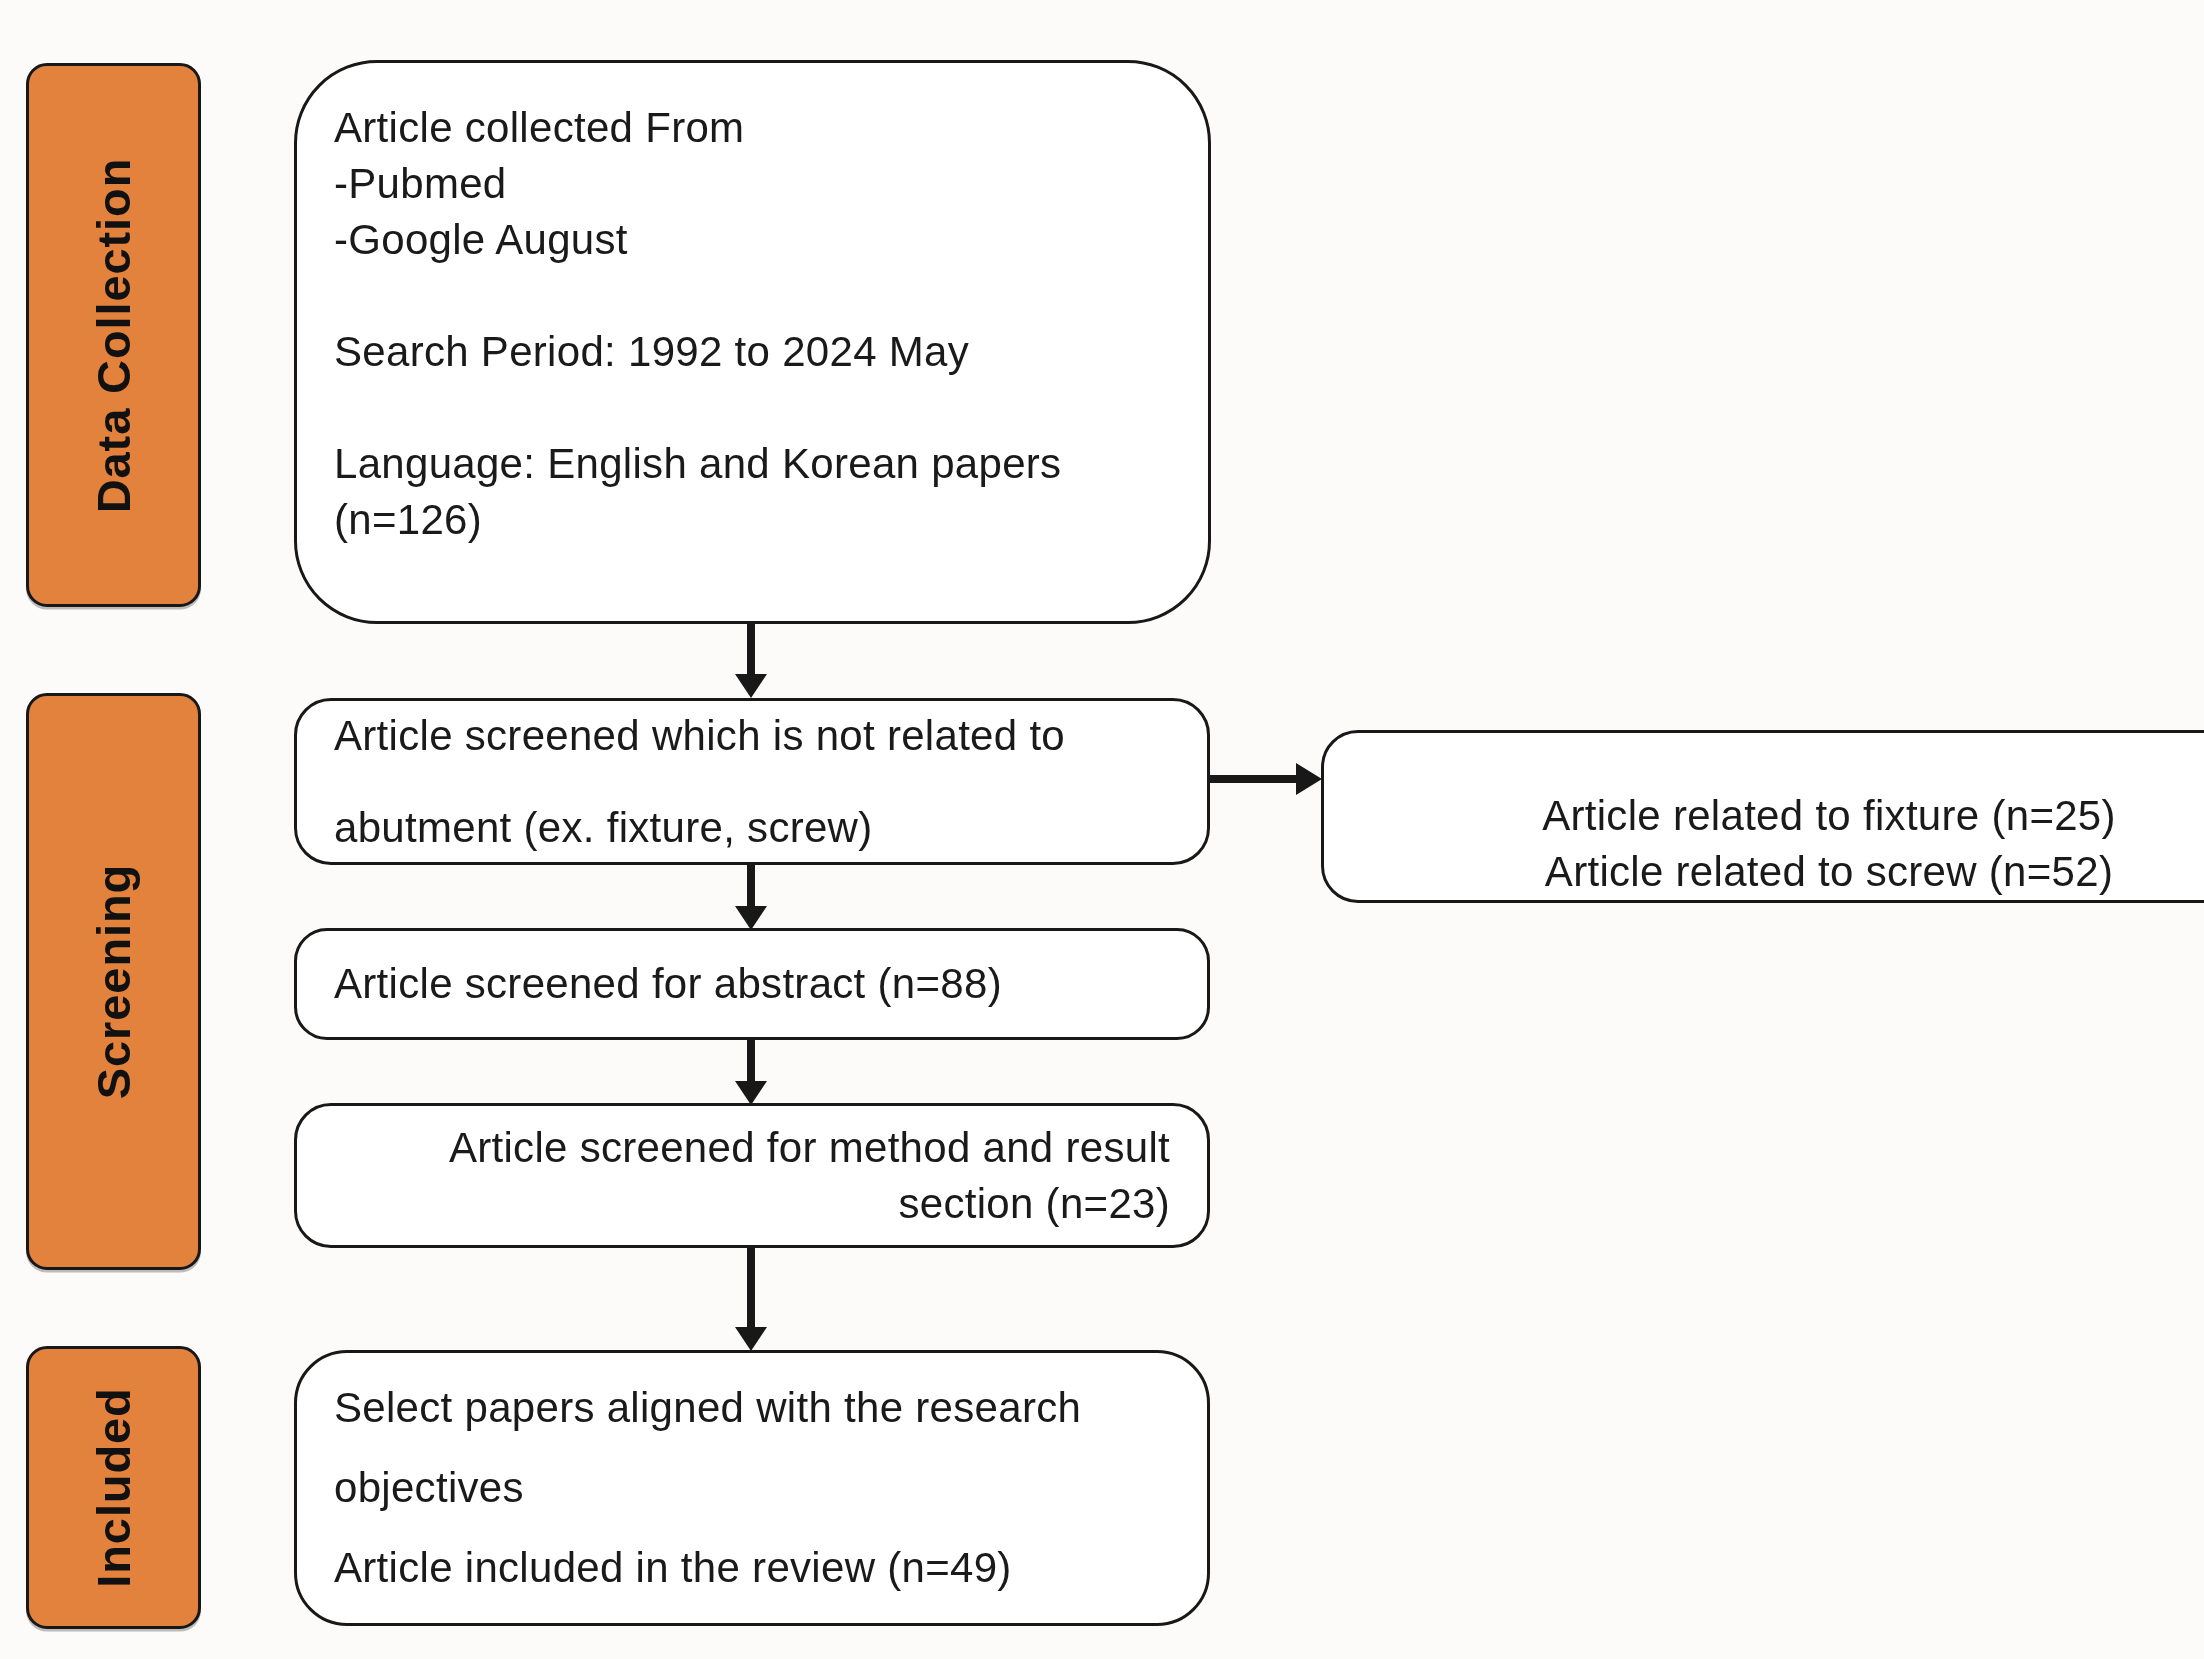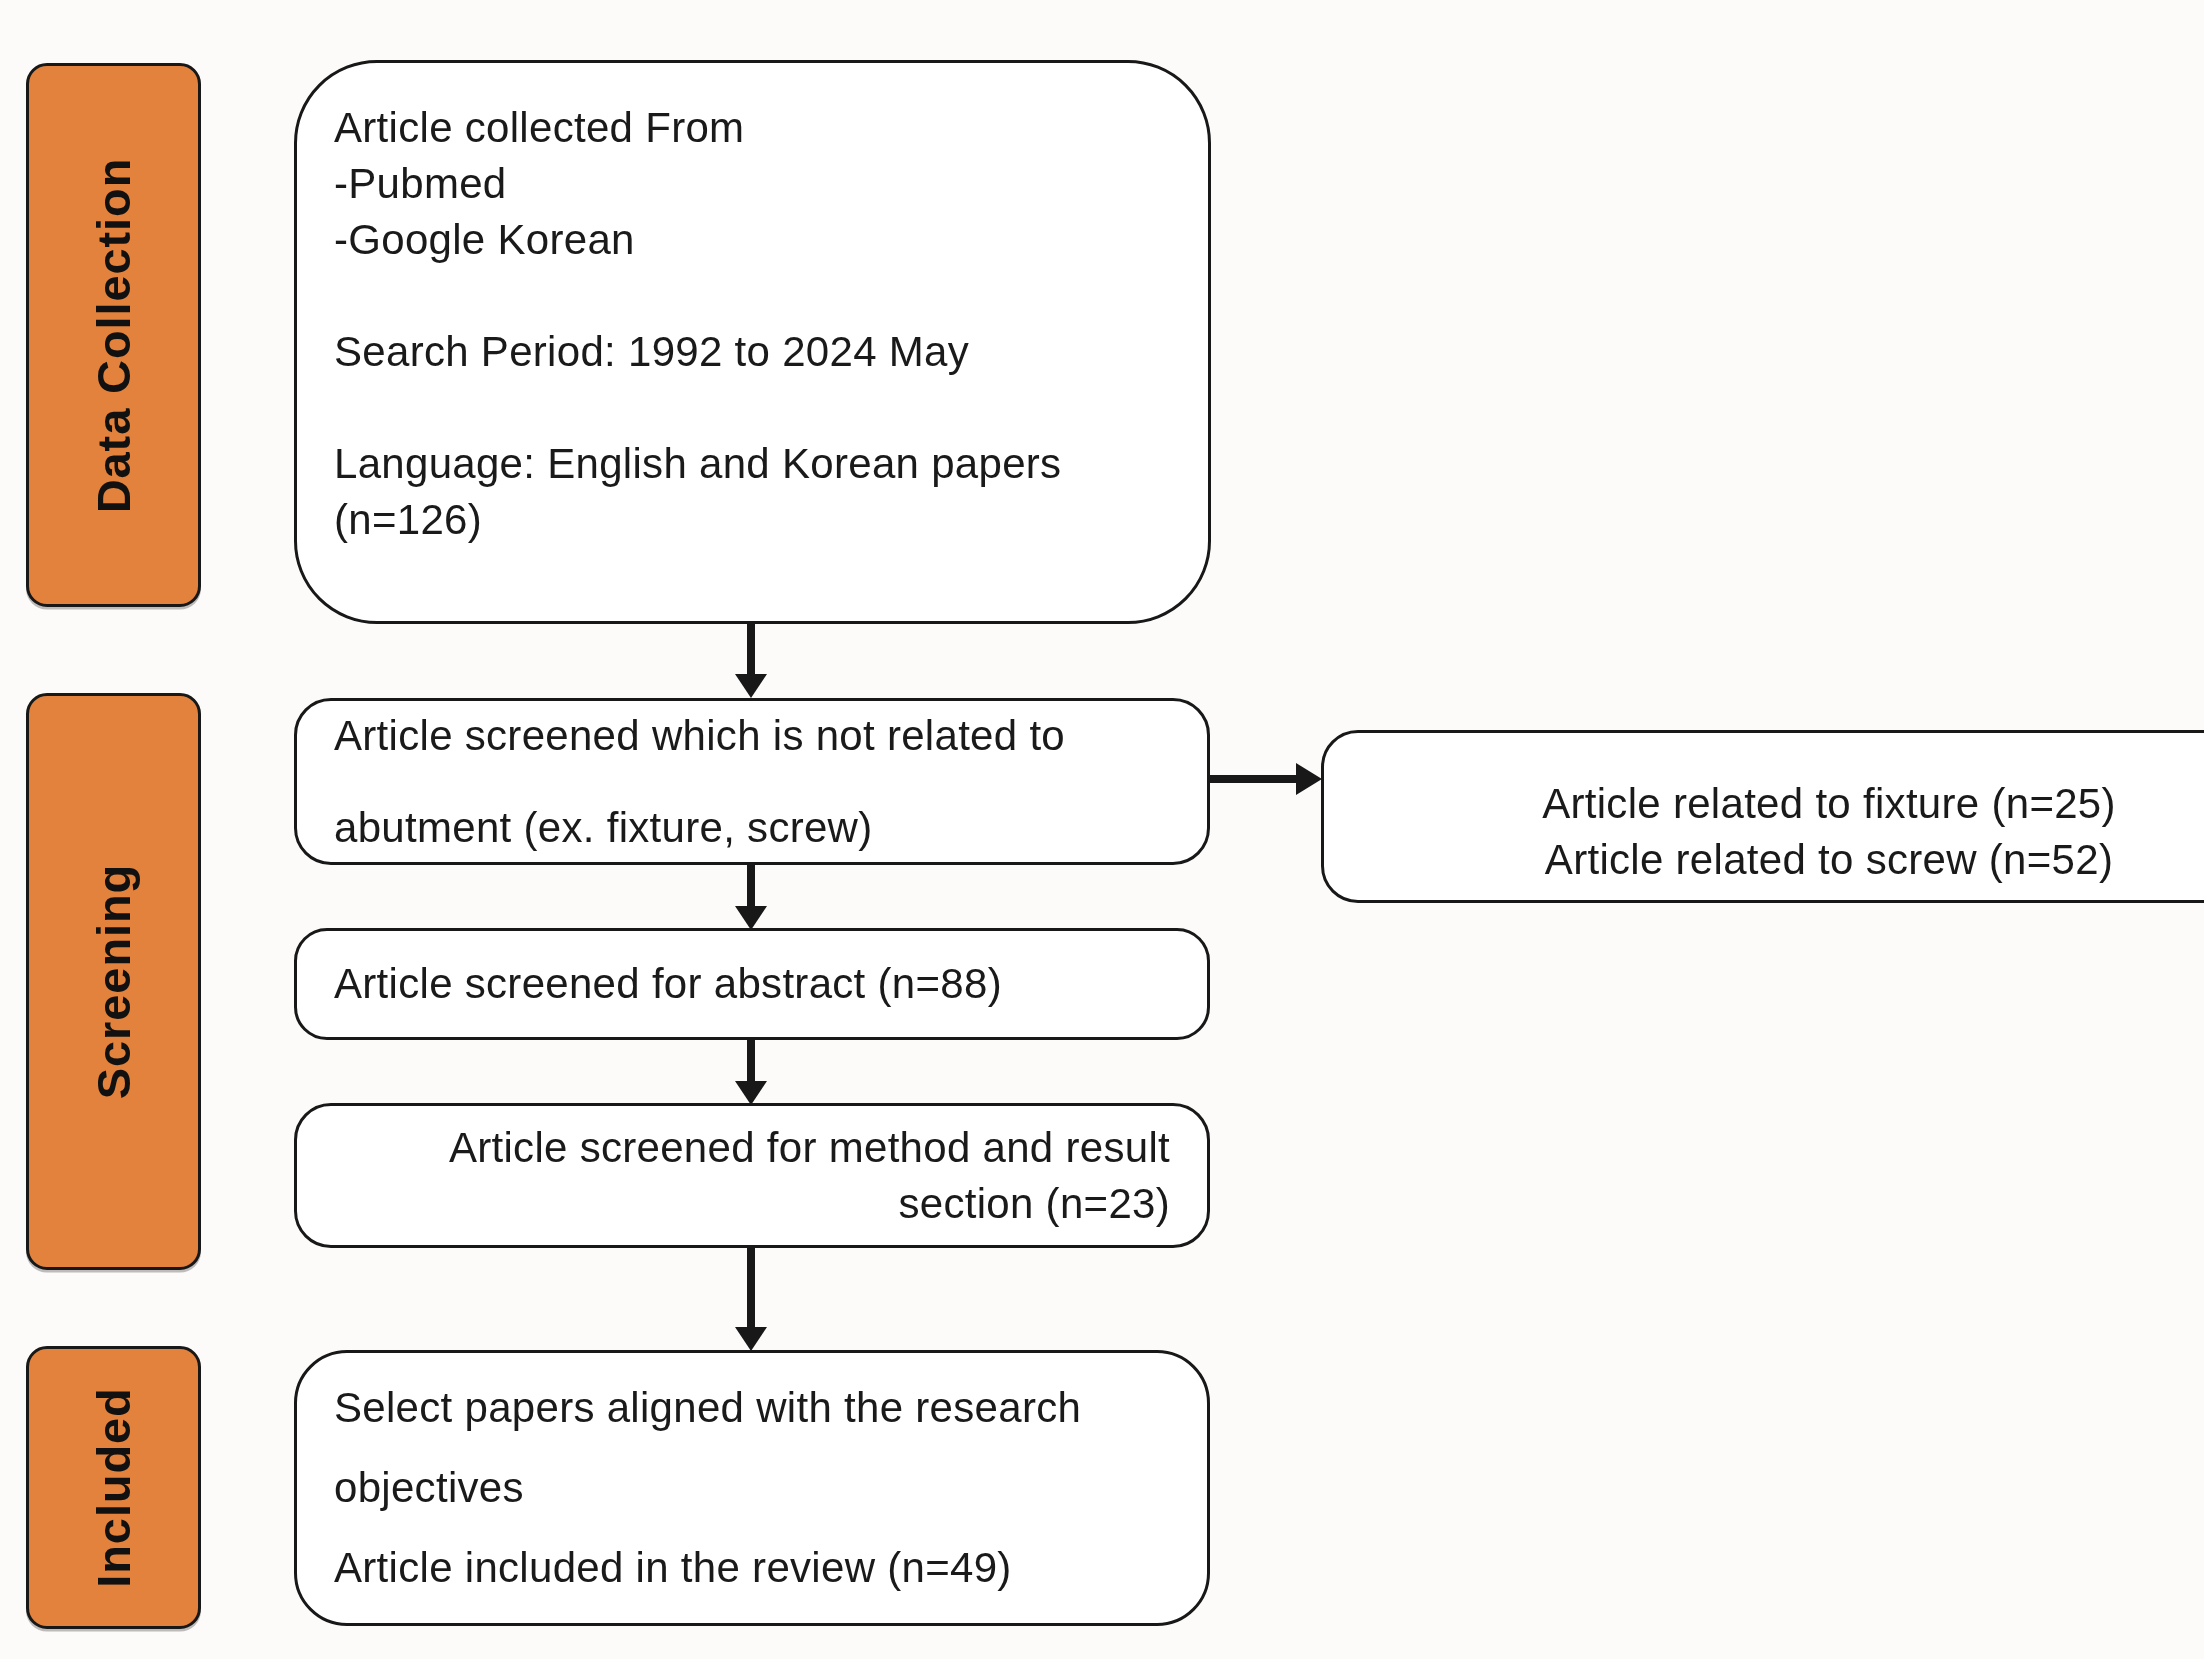--- a/index.html
+++ b/index.html
@@ -34,21 +34,21 @@
   }
 
   
   .node{
     position:absolute;
     background:#ffffff;
     border:3.5px solid #181818;
     display:flex;
     flex-direction:column;
     justify-content:center;
-    padding:12px 37px;
+    padding:0 37px;
     font-size:42px;
     line-height:56px;
     letter-spacing:0.3px;
     box-sizing:border-box;
   }
   .node .line{min-height:56px;white-space:nowrap;}
   .node.top-align{justify-content:flex-start;padding-top:37px;}
   .node.center-text{text-align:center;}
 
   
@@ -90,21 +90,21 @@
     <span class="vtext">Screening</span>
   </div>
 
   <div class="stage" style="left:26px;top:1346px;width:169px;height:277px;">
     <span class="vtext">Included</span>
   </div>
 
   <div class="node top-align" style="left:294px;top:60px;width:917px;height:564px;border-radius:83px;">
     <div class="line">Article collected From</div>
     <div class="line">-Pubmed</div>
-    <div class="line">-Google Korean</div>
+    <div class="line">-Google August</div>
     <div class="line"></div>
     <div class="line">Search Period: 1992 to 2024 May</div>
     <div class="line"></div>
     <div class="line">Language: English and Korean papers</div>
     <div class="line">(n=126)</div>
   </div>
 
   <div class="varrow" style="left:730px;top:621px;height:77px;">
     <div class="shaft"></div>
     <div class="head"></div>

